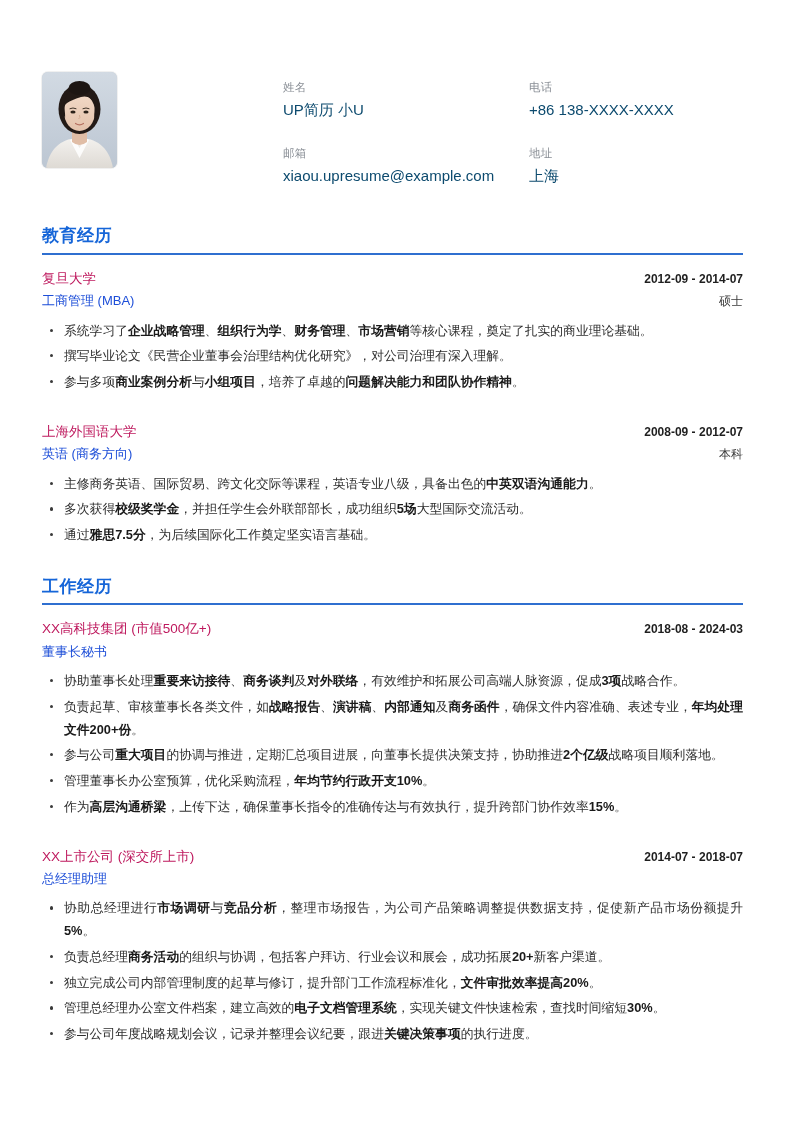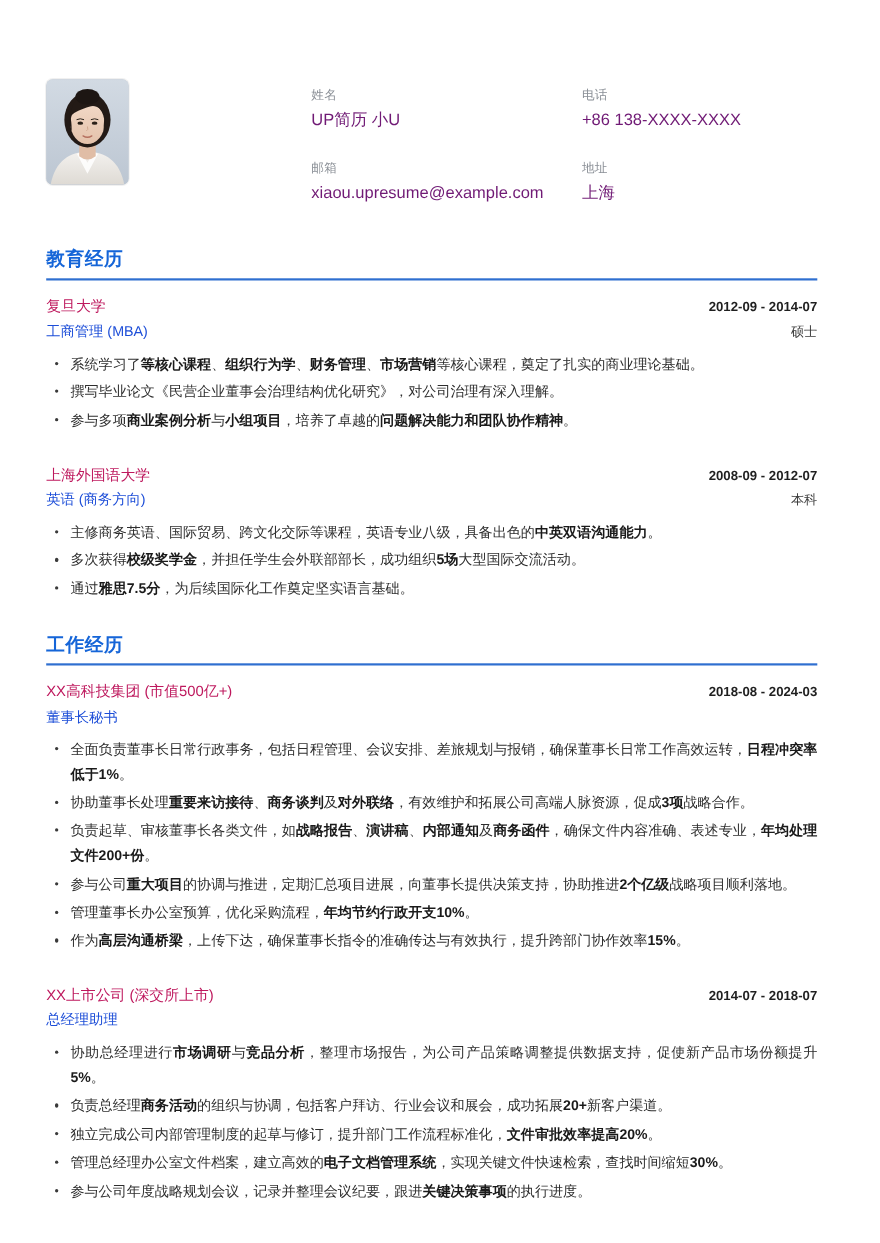--- a/index.html
+++ b/index.html
@@ -57,21 +57,21 @@
   .contact-cell.wide { width: 246px; }
   .contact-label {
     font-size: 11.5px;
     color: #8a8f96;
     line-height: 1.3;
     margin-bottom: 5px;
     letter-spacing: .2px;
   }
   .contact-value {
     font-size: 15px;
-    color: #701a75;
+    color: #0c4a6e;
     line-height: 1.35;
   }
 
   
   .section { margin-top: 30px; }
   .section-title {
     font-size: 17px;
     font-weight: bold;
     color: #1565d8;
     letter-spacing: .5px;
@@ -233,21 +233,21 @@
         <div class="entry">
           <div class="entry-head">
             <div class="entry-org">复旦大学</div>
             <div class="entry-date">2012-09 - 2014-07</div>
           </div>
           <div class="entry-sub">
             <div class="entry-role">工商管理 (MBA)</div>
             <div class="entry-meta">硕士</div>
           </div>
           <ul class="bullets">
-            <li>系统学习了<b>等核心课程</b>、<b>组织行为学</b>、<b>财务管理</b>、<b>市场营销</b>等核心课程，奠定了扎实的商业理论基础。</li>
+            <li>系统学习了<b>企业战略管理</b>、<b>组织行为学</b>、<b>财务管理</b>、<b>市场营销</b>等核心课程，奠定了扎实的商业理论基础。</li>
             <li>撰写毕业论文《民营企业董事会治理结构优化研究》，对公司治理有深入理解。</li>
             <li>参与多项<b>商业案例分析</b>与<b>小组项目</b>，培养了卓越的<b>问题解决能力和团队协作精神</b>。</li>
           </ul>
         </div>
         <div class="entry">
           <div class="entry-head">
             <div class="entry-org">上海外国语大学</div>
             <div class="entry-date">2008-09 - 2012-07</div>
           </div>
           <div class="entry-sub">
@@ -267,21 +267,20 @@
         <div class="entry">
           <div class="entry-head">
             <div class="entry-org">XX高科技集团 (市值500亿+)</div>
             <div class="entry-date">2018-08 - 2024-03</div>
           </div>
           <div class="entry-sub">
             <div class="entry-role">董事长秘书</div>
             <div class="entry-meta"></div>
           </div>
           <ul class="bullets">
-            <li>全面负责董事长日常行政事务，包括日程管理、会议安排、差旅规划与报销，确保董事长日常工作高效运转，<b>日程冲突率低于1%</b>。</li>
             <li>协助董事长处理<b>重要来访接待</b>、<b>商务谈判</b>及<b>对外联络</b>，有效维护和拓展公司高端人脉资源，促成<b>3项</b>战略合作。</li>
             <li>负责起草、审核董事长各类文件，如<b>战略报告</b>、<b>演讲稿</b>、<b>内部通知</b>及<b>商务函件</b>，确保文件内容准确、表述专业，<b>年均处理文件200+份</b>。</li>
             <li>参与公司<b>重大项目</b>的协调与推进，定期汇总项目进展，向董事长提供决策支持，协助推进<b>2个亿级</b>战略项目顺利落地。</li>
             <li>管理董事长办公室预算，优化采购流程，<b>年均节约行政开支10%</b>。</li>
             <li>作为<b>高层沟通桥梁</b>，上传下达，确保董事长指令的准确传达与有效执行，提升跨部门协作效率<b>15%</b>。</li>
           </ul>
         </div>
         <div class="entry">
           <div class="entry-head">
             <div class="entry-org">XX上市公司 (深交所上市)</div>

